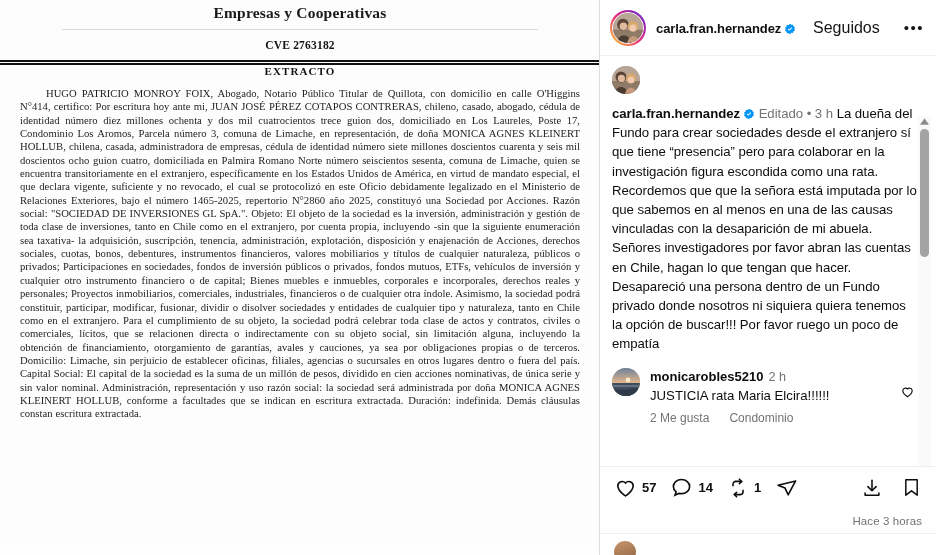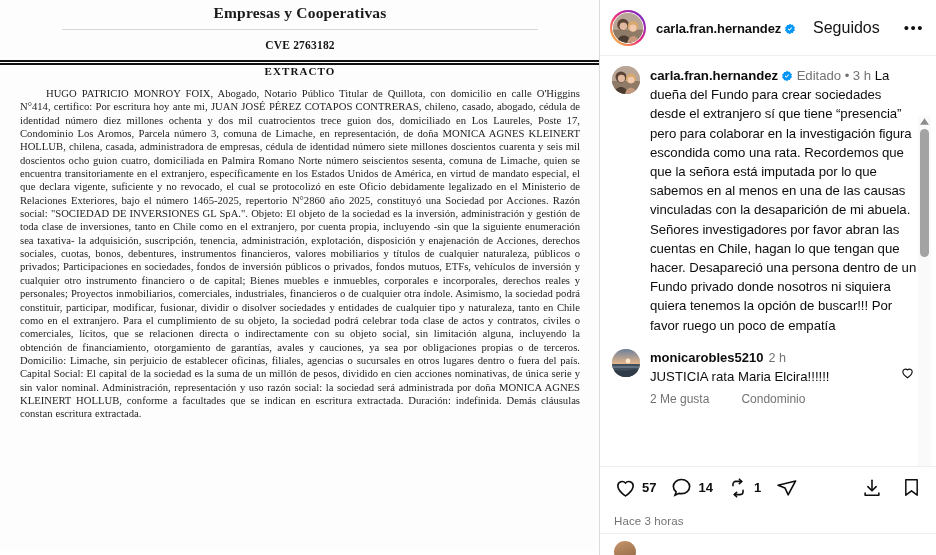--- a/index.html
+++ b/index.html
@@ -154,21 +154,21 @@
     margin-left: 14px;
     line-height: 1;
   }
 
   .ig-scroll {
     flex: 1 1 auto;
     overflow: hidden;
     position: relative;
     padding: 10px 18px 0 12px;
   }
-  .caption-row { display: flex; gap: 10px; }
+  .caption-row { display: flex; gap: 10px; flex-direction: column; }
   .av-sm {
     width: 28px; height: 28px; border-radius: 50%;
     flex: 0 0 28px; overflow: hidden; position: relative;
     background: #c9b9ad;
   }
   .caption-text {
     font-size: 13.2px;
     line-height: 19.2px;
     color: #0d0d0d;
     letter-spacing: -0.05px;
@@ -192,21 +192,21 @@
   }
   .comment-body { flex: 1 1 auto; min-width: 0; }
   .c-head { font-size: 13px; line-height: 17px; }
   .c-user { font-weight: bold; color: #0d0d0d; }
   .c-time { color: #737373; margin-left: 5px; font-size: 12.6px; }
   .c-text { font-size: 13.2px; line-height: 18px; color: #0d0d0d; margin-top: 1px; }
   .c-actions {
     margin-top: 6px;
     font-size: 12px;
     color: #737373;
-    display: flex; gap: 32px; text-align: right;
+    display: flex; gap: 20px; text-align: right;
   }
   .c-actions span { font-weight: normal; }
   .c-like {
     flex: 0 0 16px;
     margin-top: 16px;
     margin-left: 6px;
   }
 
   
   .sb {
@@ -233,20 +233,21 @@
     width: 9px; height: 128px;
     background: #a3a3a3;
     border-radius: 5px;
   }
 
   
   .ig-actions {
     flex: 0 0 auto;
     border-top: 1px solid #efefef;
     padding: 9px 14px 6px 14px;
+    text-align: right;
   }
   .act-row { display: flex; align-items: center; gap: 0; }
   .act-item { display: flex; align-items: center; gap: 5px; margin-right: 14px; }
   .act-count { font-size: 13px; font-weight: bold; color: #101010; }
   .act-right { margin-left: auto; display: flex; align-items: center; gap: 18px; }
   .ig-time {
     font-size: 11.5px;
     color: #737373;
     margin-top: 16px;
     letter-spacing: 0.1px;

